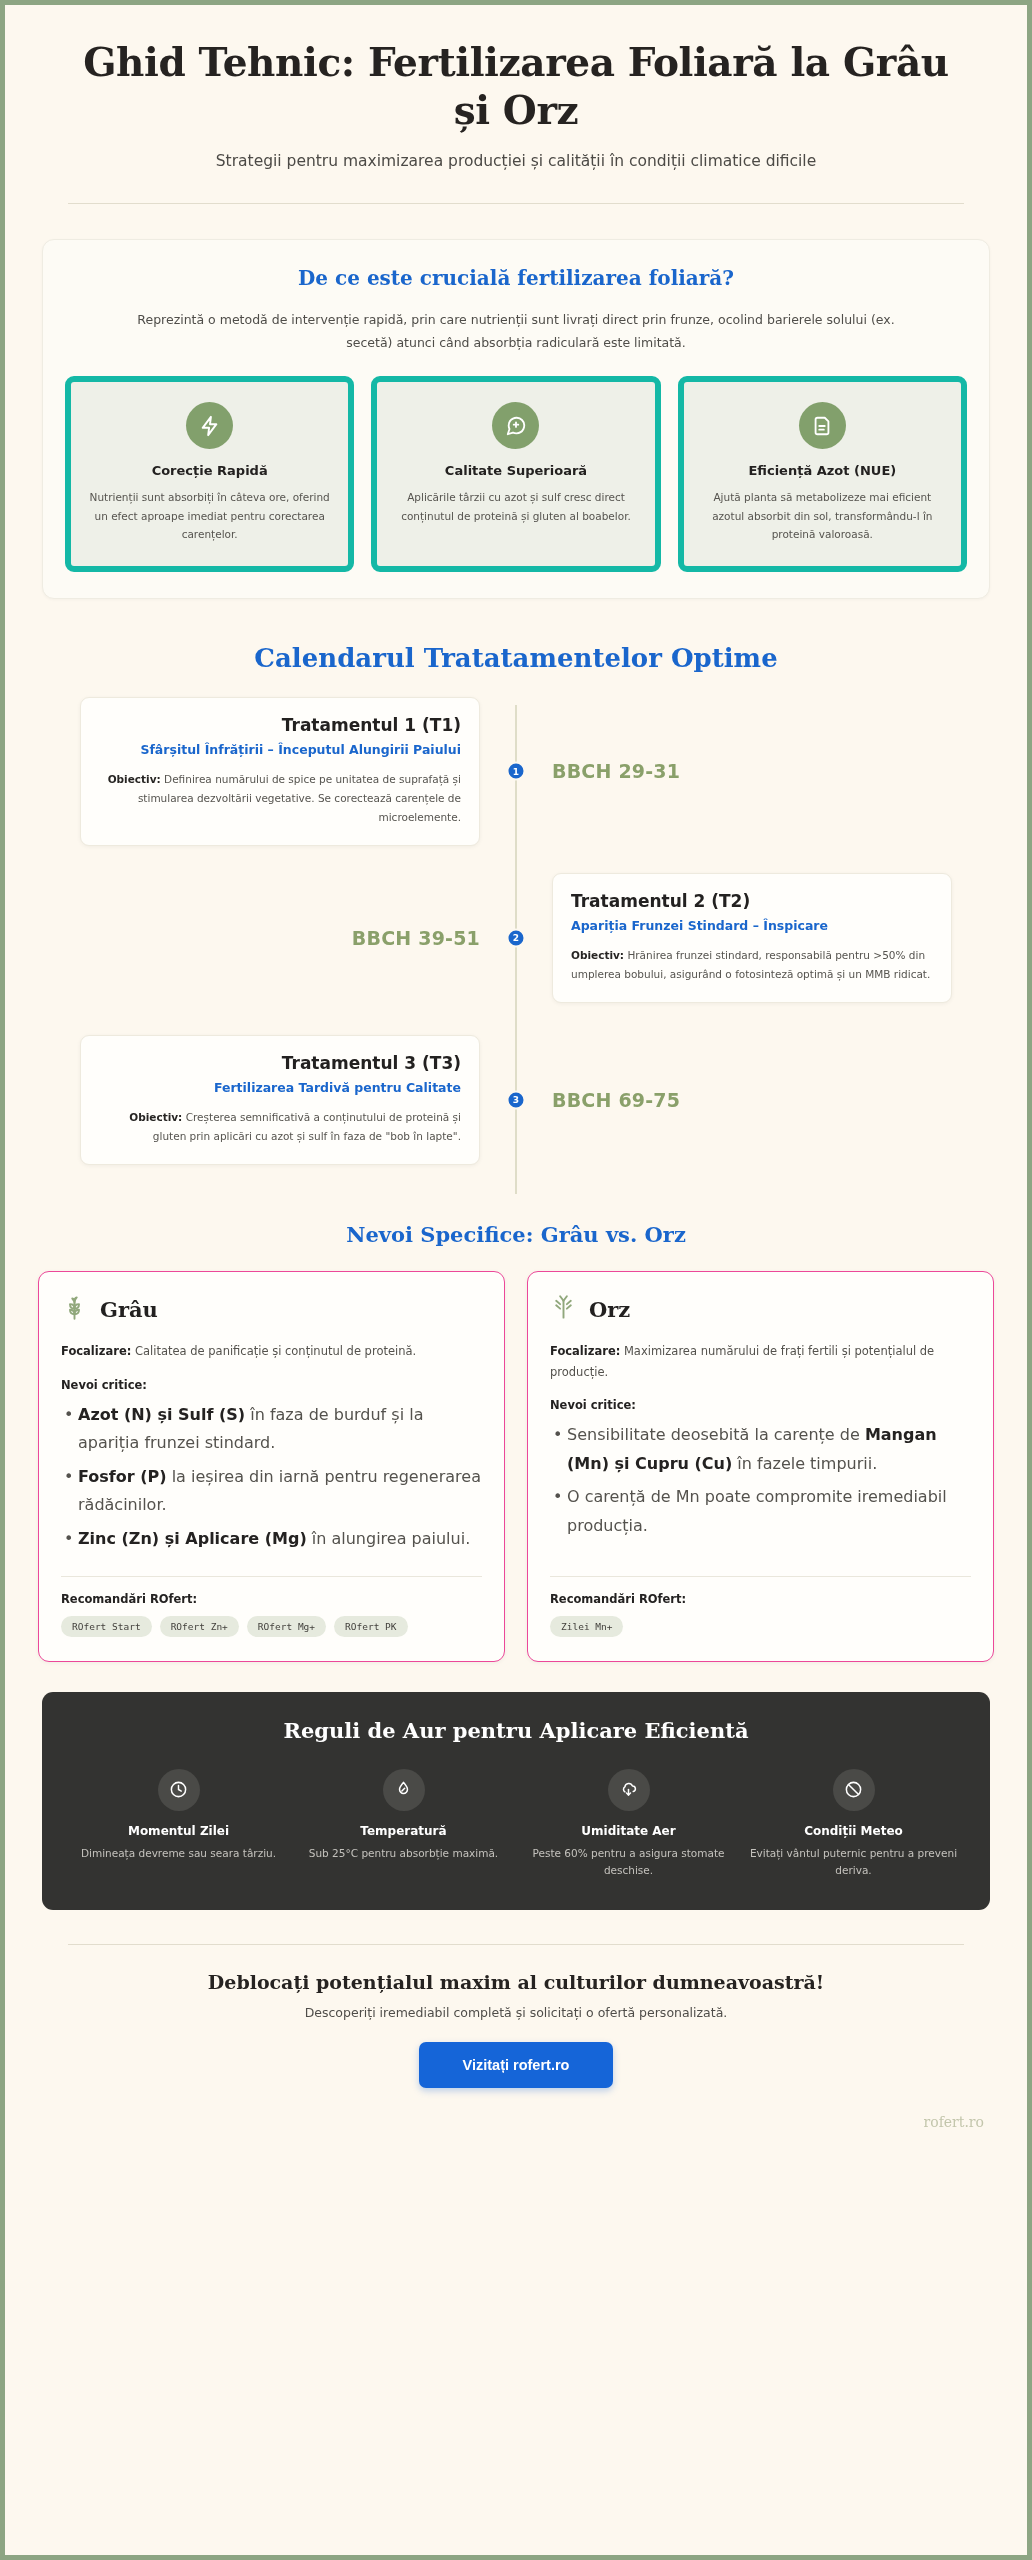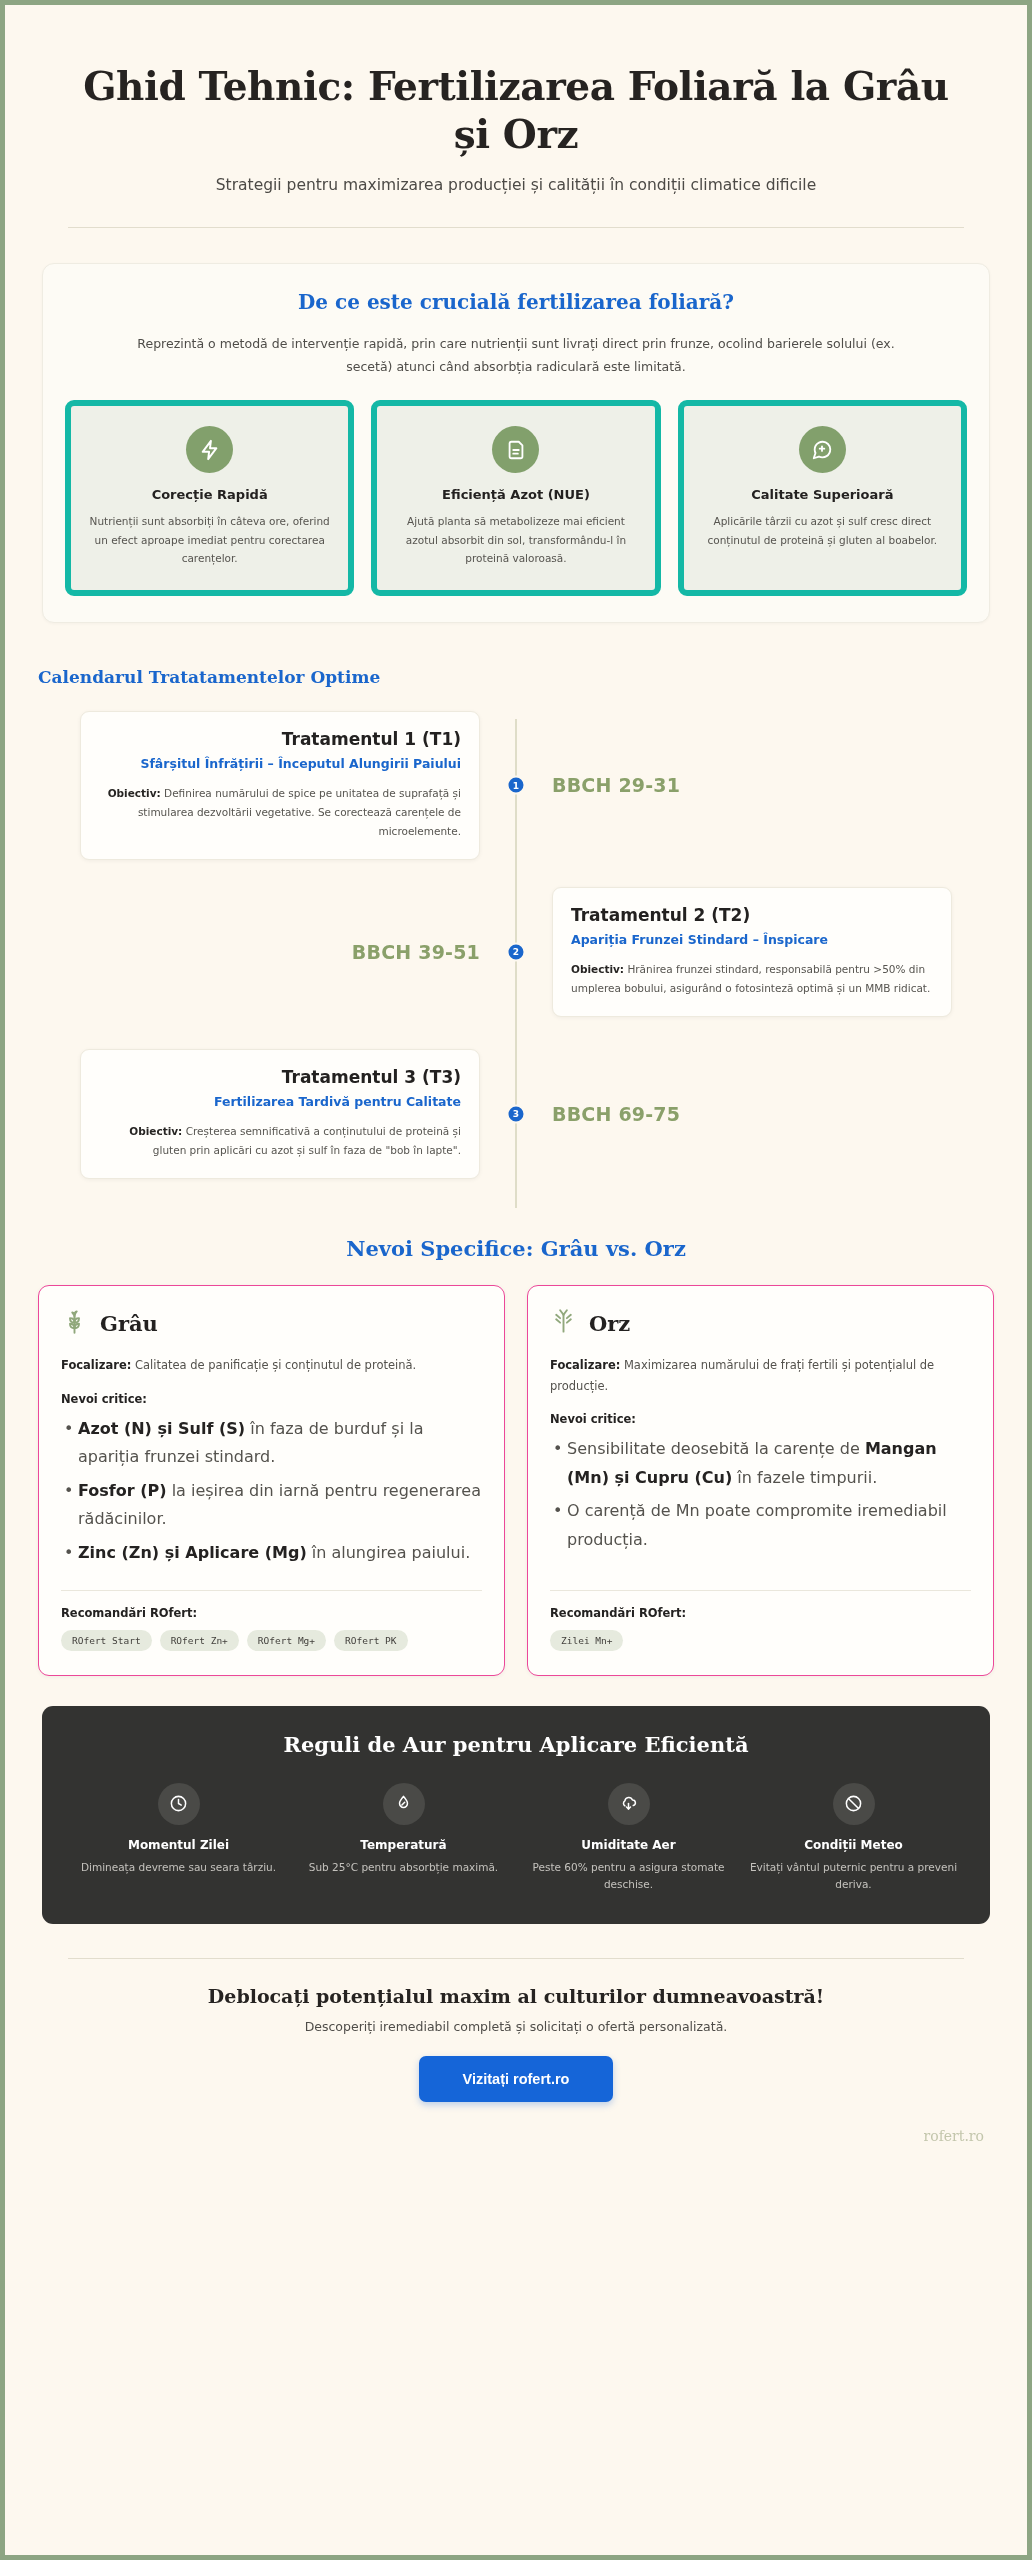--- a/index.html
+++ b/index.html
@@ -13,21 +13,21 @@
   .page {
     width: 1032px;
     min-height: 2560px;
     background: #fdf8ef;
     border: 5px solid #8da583;
     padding: 0 33px;
   }
 
   
   .header {
-    padding: 58px 0 0 0;
+    padding: 34px 0 0 0;
     text-align: center;
   }
   .main-title {
     font-family: "DejaVu Serif", serif;
     font-size: 39px;
     font-weight: 700;
     color: #262321;
     line-height: 1.22;
     letter-spacing: -0.4px;
     padding: 0 30px;
@@ -98,23 +98,24 @@
   .feature-desc {
     font-size: 10.5px;
     line-height: 1.75;
     color: #56544f;
   }
 
   
   .timeline-head {
     margin-top: 44px;
     font-family: "DejaVu Serif", serif;
-    font-size: 17px;
+    font-size: 26px;
     font-weight: 700;
     color: #1a66cc;
+    text-align: center;
   }
   .timeline {
     position: relative;
     margin-top: 24px;
     padding-bottom: 8px;
   }
   .timeline-spine {
     position: absolute;
     left: 50%;
     top: 8px;
@@ -371,39 +372,39 @@
               <polygon points="13 2 4 14 11 14 10 22 19 10 12 10 13 2"></polygon>
             </svg>
         </div>
         <div class="feature-title">Corecție Rapidă</div>
         <div class="feature-desc">Nutrienții sunt absorbiți în câteva ore, oferind un efect aproape imediat pentru corectarea carențelor.</div>
       </div>
 
       <div class="feature-card">
         <div class="feature-icon">
           <svg width="22" height="22" viewBox="0 0 24 24" fill="none" stroke="#fff" stroke-width="2" stroke-linecap="round" stroke-linejoin="round">
+              <path d="M21 11.5a8.38 8.38 0 0 1-.9 3.8 8.5 8.5 0 0 1-7.6 4.7 8.38 8.38 0 0 1-3.8-.9L3 21l1.9-5.7a8.38 8.38 0 0 1-.9-3.8 8.5 8.5 0 0 1 4.7-7.6 8.38 8.38 0 0 1 3.8-.9h.5a8.48 8.48 0 0 1 8 8v.5z"></path>
+              <line x1="12" y1="8" x2="12" y2="13"></line>
+              <line x1="9.5" y1="10.5" x2="14.5" y2="10.5"></line>
+            </svg>
+        </div>
+        <div class="feature-title">Calitate Superioară</div>
+        <div class="feature-desc">Aplicările târzii cu azot și sulf cresc direct conținutul de proteină și gluten al boabelor.</div>
+      </div>
+
+      <div class="feature-card">
+        <div class="feature-icon">
+          <svg width="22" height="22" viewBox="0 0 24 24" fill="none" stroke="#fff" stroke-width="2" stroke-linecap="round" stroke-linejoin="round">
               <path d="M15 3H7a2 2 0 0 0-2 2v14a2 2 0 0 0 2 2h10a2 2 0 0 0 2-2V7z"></path>
               <line x1="9" y1="12" x2="15" y2="12"></line>
               <line x1="9" y1="16" x2="14" y2="16"></line>
             </svg>
         </div>
         <div class="feature-title">Eficiență Azot (NUE)</div>
         <div class="feature-desc">Ajută planta să metabolizeze mai eficient azotul absorbit din sol, transformându-l în proteină valoroasă.</div>
-      </div>
-
-      <div class="feature-card">
-        <div class="feature-icon">
-          <svg width="22" height="22" viewBox="0 0 24 24" fill="none" stroke="#fff" stroke-width="2" stroke-linecap="round" stroke-linejoin="round">
-              <path d="M21 11.5a8.38 8.38 0 0 1-.9 3.8 8.5 8.5 0 0 1-7.6 4.7 8.38 8.38 0 0 1-3.8-.9L3 21l1.9-5.7a8.38 8.38 0 0 1-.9-3.8 8.5 8.5 0 0 1 4.7-7.6 8.38 8.38 0 0 1 3.8-.9h.5a8.48 8.48 0 0 1 8 8v.5z"></path>
-              <line x1="12" y1="8" x2="12" y2="13"></line>
-              <line x1="9.5" y1="10.5" x2="14.5" y2="10.5"></line>
-            </svg>
-        </div>
-        <div class="feature-title">Calitate Superioară</div>
-        <div class="feature-desc">Aplicările târzii cu azot și sulf cresc direct conținutul de proteină și gluten al boabelor.</div>
       </div>
 
     </div>
   </div>
 
   <div class="timeline-head">Calendarul Tratatamentelor Optime</div>
 
   <div class="timeline">
     <div class="timeline-spine"></div>
 

